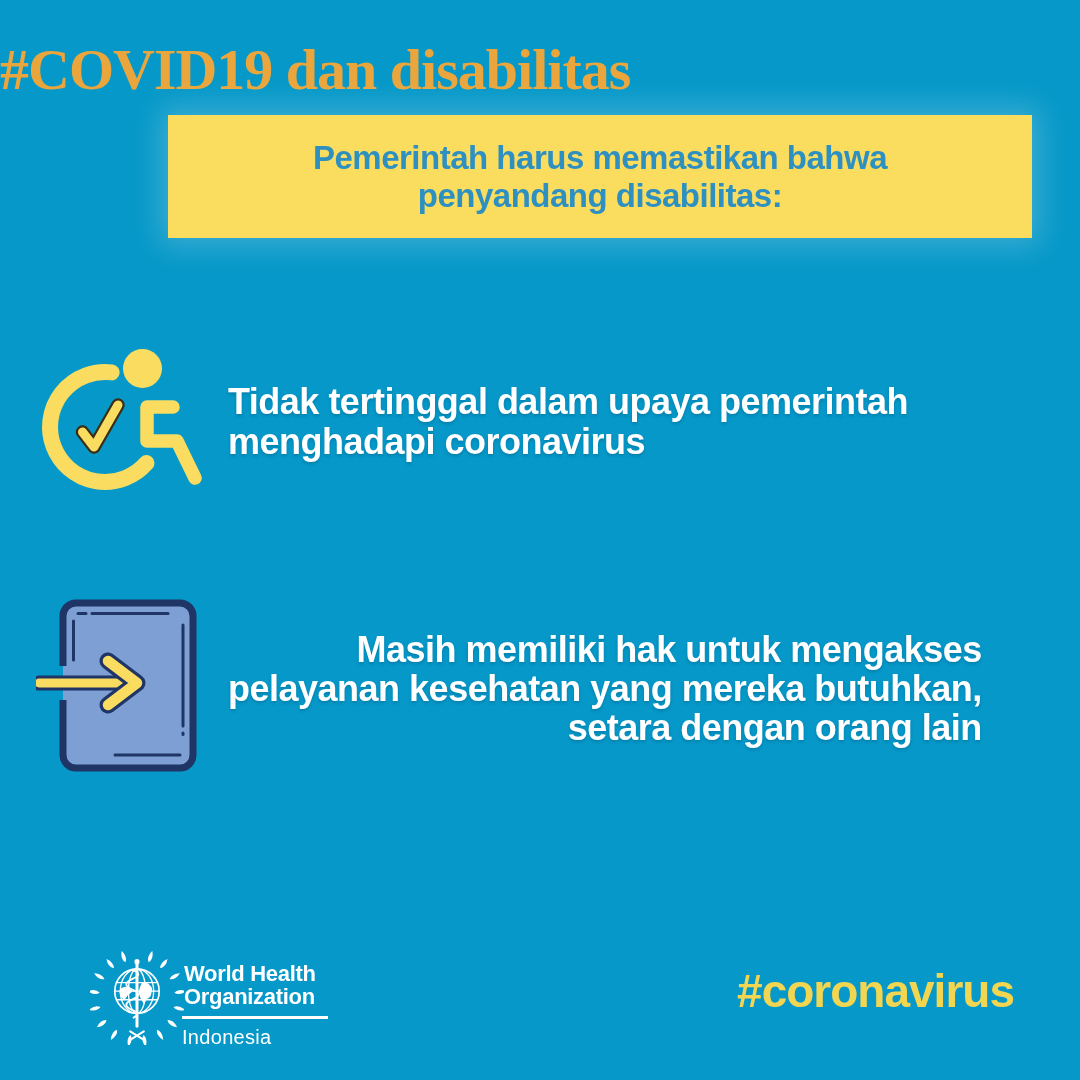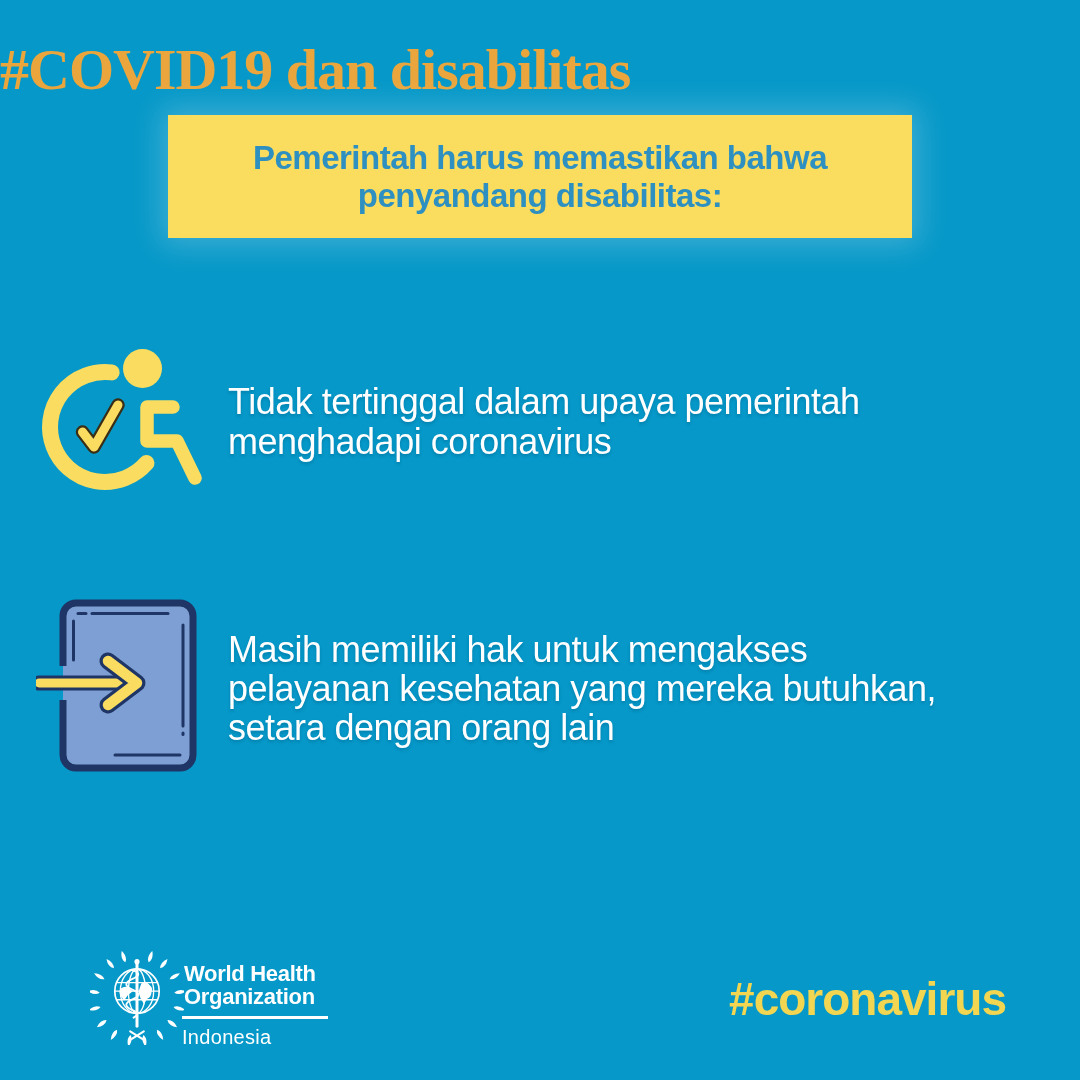--- a/index.html
+++ b/index.html
@@ -20,21 +20,21 @@
     font-size: 58px;
     font-weight: bold;
     letter-spacing: -1px;
     color: #EAA63D;
     font-family: Liberation Serif, serif;
   }
   .banner {
     position: absolute;
     left: 168px;
     top: 115px;
-    width: 744px;
+    width: 864px;
     height: 123px;
     background: #FADD5F;
     box-shadow: 0 0 30px 8px rgba(255,255,255,0.22);
     display: flex;
     align-items: center;
     justify-content: center;
   }
   .banner-text {
     margin: 0;
     text-align: center;
@@ -43,41 +43,41 @@
     line-height: 38px;
     letter-spacing: -0.5px;
     color: #2E90C1;
     white-space: pre-line;
   }
   .item-text {
     position: absolute;
     margin: 0;
     color: #FFFFFF;
     font-size: 36px;
-    font-weight: normal;
+    font-weight: bold;
     line-height: 40px;
     letter-spacing: -0.5px;
     white-space: pre-line;
     text-shadow: 0 2px 3px rgba(0,60,95,0.25);
   }
   .item1-text { left: 228px; top: 382px; }
-  .item2-text { left: 228px; top: 630px; line-height: 39px; }
+  .item2-text { left: 228px; top: 630px; line-height: 39px; text-align: right; }
   .icon1 { position: absolute; left: 40px; top: 345px; }
   .icon2 { position: absolute; left: 36px; top: 598px; }
   .who-logo { position: absolute; left: 90px; top: 951px; }
   .who-emblem { position: absolute; left: 0; top: 0; }
   .who-wordmark { position: absolute; left: 92px; top: 9px; color:#fff; }
   .who-name { margin: 2px; font-size: 22px; font-weight: bold; line-height: 23px; letter-spacing: -0.3px; white-space: pre-line; }
   .who-divider { width: 146px; height: 2.5px; background: #fff; margin-top: 8px; }
   .who-country { margin: 7px 0 8px 0; font-size: 20px; font-weight: normal; letter-spacing: 0.3px; }
   .hashtag {
     position: absolute;
     right: 66px;
     top: 964px;
-    margin: 8px;
+    margin: 0;
     font-size: 46px;
     font-weight: bold;
     letter-spacing: -1px;
     color: #F2D651;
   }
 </style>
 </head>
 <body>
 
 <div class="poster">

